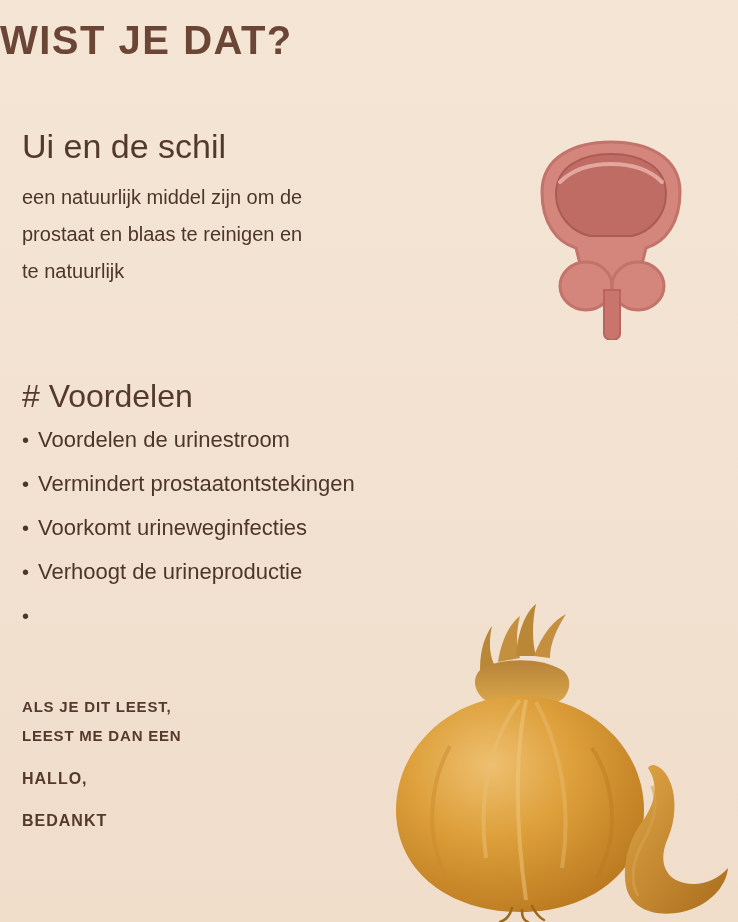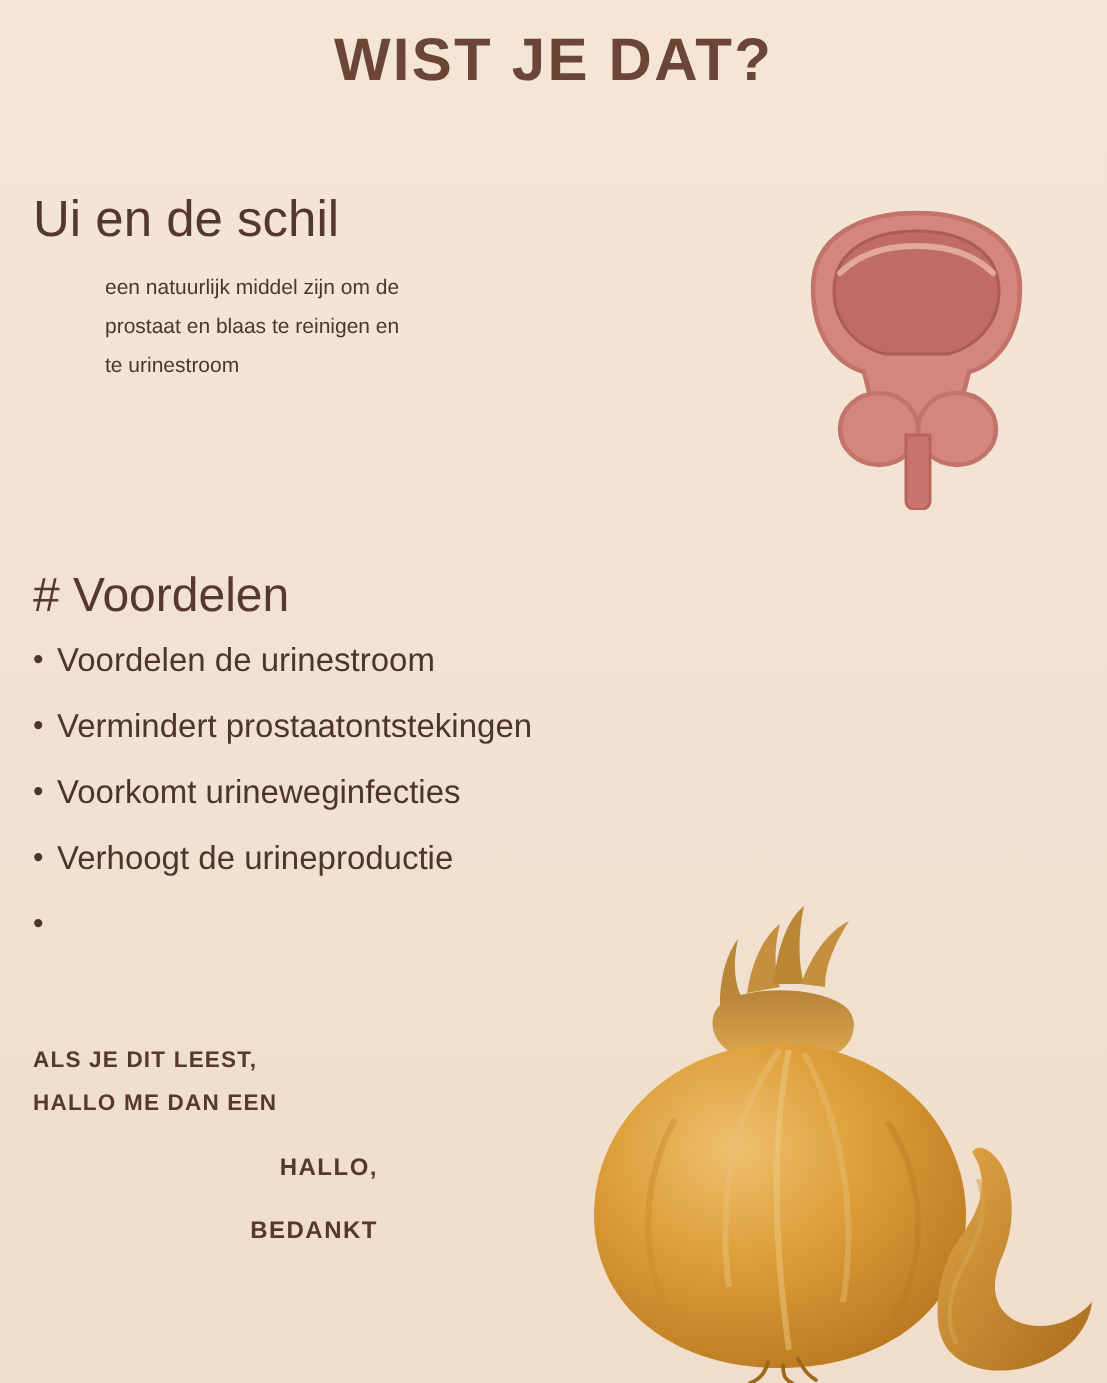--- a/index.html
+++ b/index.html
@@ -22,45 +22,44 @@
     background: linear-gradient(180deg, #f4e5d5 0%, #f2e1d0 60%, #f0ddca 100%);
     overflow: hidden;
   }
 
   
   .headline {
     position: absolute;
     top: 18px;
     left: 0;
     width: 100%;
-    text-align: center;
+    text-align: left;
     font-size: 40px;
     font-weight: bold;
     letter-spacing: 1.5px;
     color: #6b4636;
   }
 
   
   .intro {
     position: absolute;
     top: 128px;
     left: 22px;
     width: 470px;
   }
   .intro-title {
     font-size: 34px;
     color: #53392c;
     margin: 0 0 14px 0;
     line-height: 1.1;
   }
   .intro-line {
-    font-size: 14px;
+    font-size: 20px;
     color: #4d3629;
     line-height: 1.85;
-    margin-left: 48px;
   }
 
   
   .benefits {
     position: absolute;
     top: 378px;
     left: 22px;
     width: 520px;
   }
   .benefits-title {
@@ -96,21 +95,21 @@
     font-weight: bold;
     letter-spacing: 0.8px;
     color: #54392c;
     margin-bottom: 12px;
   }
   .cta-small {
     font-size: 16px;
     font-weight: bold;
     letter-spacing: 1px;
     color: #54392c;
-    text-align: right;
+    text-align: left;
     width: 230px;
     margin-top: 26px;
   }
   .cta-small.second {
     margin-top: 24px;
   }
 
   
   .organ {
     position: absolute;
@@ -153,21 +152,21 @@
       <ellipse cx="122" cy="156" rx="26" ry="24" fill="#d4867c" stroke="#c2736a" stroke-width="3"></ellipse>
 
       <path d="M88,160 L88,204 C88,208 92,210 96,210 C100,210 104,208 104,204 L104,160 Z" fill="#c9746c" stroke="#b9655d" stroke-width="2"></path>
     </svg>
   </div>
 
   <div class="intro">
     <div class="intro-title">Ui en de schil</div>
     <div class="intro-line">een natuurlijk middel zijn om de</div>
     <div class="intro-line">prostaat en blaas te reinigen en</div>
-    <div class="intro-line">te urinestroom</div>
+    <div class="intro-line">te natuurlijk</div>
   </div>
 
   <div class="benefits">
     <div class="benefits-title"># Voordelen</div>
 
     <div class="benefit-item">
       <span class="bullet">•</span>
       <span>Voordelen de urinestroom</span>
     </div>
     <div class="benefit-item">
@@ -182,21 +181,21 @@
       <span class="bullet">•</span>
       <span>Verhoogt de urineproductie</span>
     </div>
     <div class="benefit-item">
       <span class="bullet">•</span>
     </div>
   </div>
 
   <div class="cta">
     <div class="cta-line">ALS JE DIT LEEST,</div>
-    <div class="cta-line">HALLO ME DAN EEN</div>
+    <div class="cta-line">LEEST ME DAN EEN</div>
     <div class="cta-small">HALLO,</div>
     <div class="cta-small second">BEDANKT</div>
   </div>
 
   <div class="onion">
     <svg width="400" height="322" viewBox="0 0 400 322" xmlns="http://www.w3.org/2000/svg">
       <defs>
         <radialGradient id="onionBody" cx="38%" cy="32%" r="75%">
           <stop offset="0%" stop-color="#eec070"></stop>
           <stop offset="45%" stop-color="#dd9f3a"></stop>

